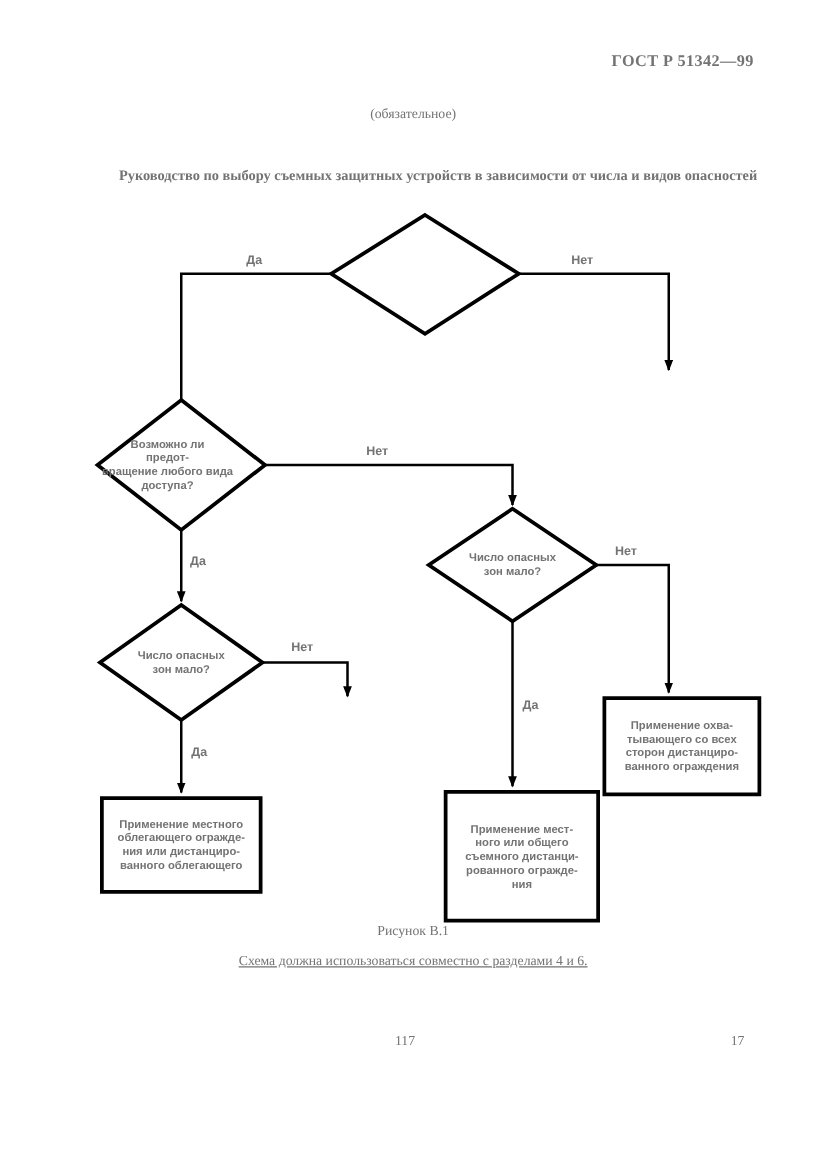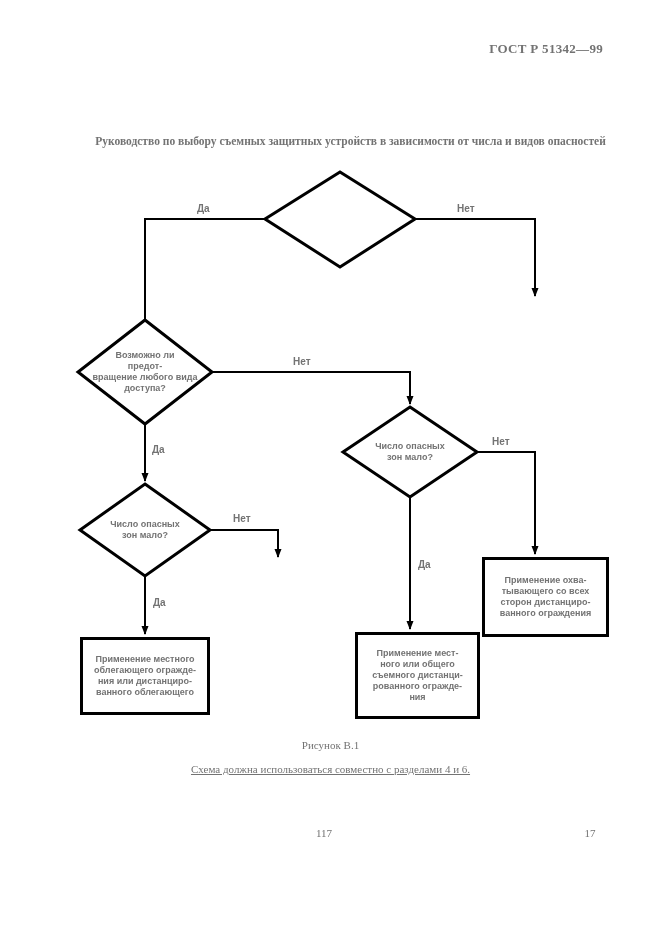--- a/index.html
+++ b/index.html
@@ -62,20 +62,21 @@
     white-space: pre-line;
     padding: 2px;
   }
 </style>
 </head>
 <body>
 
 <div class="page">
 
   <div class="doc-number">ГОСТ Р 51342—99</div>
+  <div class="centered appendix-subheading">(обязательное)</div>
   <div class="centered guide-title">Руководство по выбору съемных защитных устройств в зависимости от числа и видов опасностей</div>
 
   <svg class="chart-svg" width="661" height="936" viewBox="0 0 661 936">
     <defs>
       <marker id="arrow" markerUnits="userSpaceOnUse" markerWidth="9" markerHeight="8" refX="8" refY="3.5" orient="auto">
         <path d="M0,0 L9,3.5 L0,7 Z" fill="#000"></path>
       </marker>
     </defs>
 
     <polyline points="265,219 145,219 145,320" fill="none" stroke="#000" stroke-width="2"></polyline>
@@ -86,21 +87,21 @@
     <polyline points="145,576 145,634" fill="none" stroke="#000" stroke-width="2" marker-end="url(#arrow)"></polyline>
     <polyline points="410,497 410,629" fill="none" stroke="#000" stroke-width="2" marker-end="url(#arrow)"></polyline>
     <polyline points="477,452 535,452 535,554" fill="none" stroke="#000" stroke-width="2" marker-end="url(#arrow)"></polyline>
 
     <polygon points="340,172 415,219 340,267 265,219" fill="#fff" stroke="#000" stroke-width="3"></polygon>
     <polygon points="145,320 212,372 145,424 78,372" fill="#fff" stroke="#000" stroke-width="3"></polygon>
     <polygon points="410,407 477,452 410,497 343,452" fill="#fff" stroke="#000" stroke-width="3"></polygon>
     <polygon points="145,484 210,530 145,576 80,530" fill="#fff" stroke="#000" stroke-width="3"></polygon>
   </svg>
 
-  <div class="diamond-text" style="left:75px; top:350px; width:140px;">Возможно ли
+  <div class="diamond-text" style="left:64px; top:350px; width:140px;">Возможно ли
 предот-
 вращение любого вида
 доступа?</div>
   <div class="diamond-text" style="left:350px; top:441px; width:120px;">Число опасных
 зон мало?</div>
   <div class="diamond-text" style="left:85px; top:519px; width:120px;">Число опасных
 зон мало?</div>
 
   <div class="branch-label" style="left:197px; top:203px;">Да</div>
   <div class="branch-label" style="left:457px; top:203px;">Нет</div>
@@ -108,21 +109,21 @@
   <div class="branch-label" style="left:152px; top:444px;">Да</div>
   <div class="branch-label" style="left:233px; top:513px;">Нет</div>
   <div class="branch-label" style="left:153px; top:597px;">Да</div>
   <div class="branch-label" style="left:418px; top:559px;">Да</div>
   <div class="branch-label" style="left:492px; top:436px;">Нет</div>
 
   <div class="action-box" style="left:80px; top:637px; width:130px; height:78px;">Применение местного
 облегающего огражде-
 ния или дистанциро-
 ванного облегающего</div>
-  <div class="action-box" style="left:355px; top:632px; width:125px; height:87px;">Применение мест-
+  <div class="action-box" style="left:355px; top:632px; width:125px; height:106px;">Применение мест-
 ного или общего
 съемного дистанци-
 рованного огражде-
 ния</div>
   <div class="action-box" style="left:482px; top:557px; width:127px; height:80px;">Применение охва-
 тывающего со всех
 сторон дистанциро-
 ванного ограждения</div>
 
   <div class="centered figure-caption">Рисунок В.1</div>

